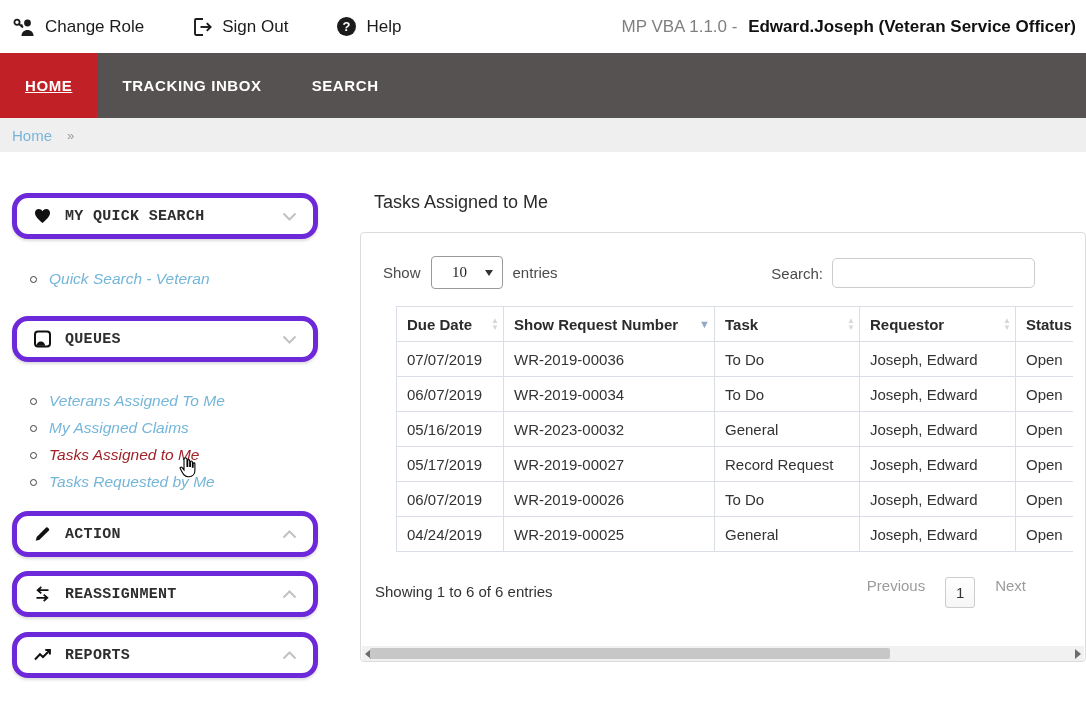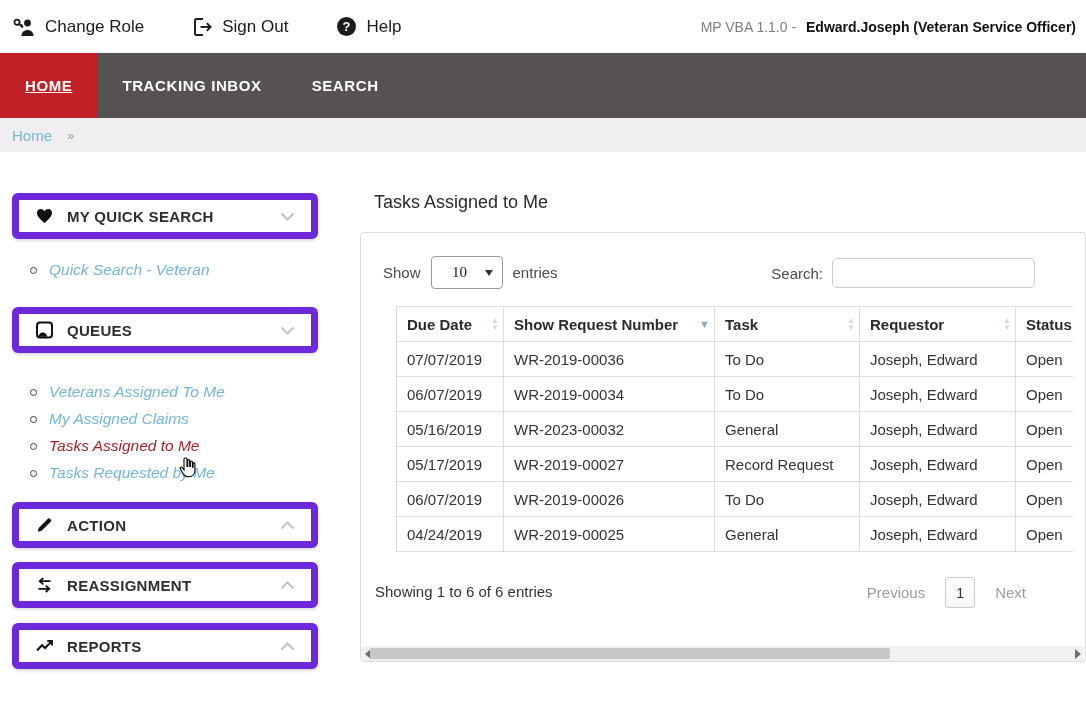--- a/index.html
+++ b/index.html
@@ -5,42 +5,42 @@
   * { margin:0; padding:0; box-sizing:border-box; }
   html,body { background:#fff; }
   body { font-family:"Liberation Sans", sans-serif; }
   .page { position:relative; width:1086px; height:702px; overflow:hidden; background:#fff; }
 
   
   .topbar { position:absolute; left:0; top:0; width:100%; height:53px; background:#fff; display:flex; align-items:center; padding:0 10px 0 12px; }
   .topbar-left { display:flex; align-items:center; gap:48px; }
   .topbar-item { display:flex; align-items:center; gap:9px; font-size:17px; color:#1b1b1b; cursor:pointer; }
   .topbar-item svg { display:block; }
-  .topbar-right { margin-left:auto; font-size:14px; white-space:nowrap; }
+  .topbar-right { margin-left:auto; font-size:17px; white-space:nowrap; }
   .app-version { color:#7f7f7f; }
   .user-display { color:#111; font-weight:bold; margin-left:6px; }
 
   
   .navbar { position:absolute; left:0; top:53px; width:100%; height:65px; background:#575252; display:flex; align-items:stretch; }
   .nav-tab { display:flex; align-items:center; padding:0 25px; color:#fff; font-weight:bold; font-size:15px; letter-spacing:.6px; cursor:pointer; }
   .nav-tab.active { background:#c12126; }
   .nav-tab.active span { text-decoration:underline; }
 
   
   .breadcrumb { position:absolute; left:0; top:118px; width:100%; height:34px; background:#f0eff0; display:flex; align-items:center; padding:0 12px; font-size:15px; }
   .crumb-home { color:#79b5d8; cursor:pointer; }
   .crumb-sep { color:#9a9a9a; margin-left:15px; font-size:13px; }
 
   
   .sidebar { position:absolute; left:12px; top:193px; width:306px; }
-  .side-panel { height:46px; background:#fff; border:7px solid #6d28d9; border-radius:6px; box-shadow:0 2px 3px rgba(0,0,0,.14); display:flex; align-items:center; padding:0 16px; cursor:pointer; }
+  .side-panel { height:46px; background:#fff; border:5px solid #6d28d9; border-radius:16px; box-shadow:0 2px 3px rgba(0,0,0,.14); display:flex; align-items:center; padding:0 16px; cursor:pointer;font-family:Liberation Mono, monospace; }
   .side-panel .panel-title { font-weight:bold; font-size:15px; color:#2e2e2e; letter-spacing:.3px; margin-left:13px; }
   .side-panel .chevron { margin-left:auto; }
   .side-links { list-style:none; margin:30px 0 0 0; }
-  .side-links.first { margin-top:22px; margin-bottom:28px; }
+  .side-links.first { margin-top:31px; margin-bottom:28px; }
   .side-links.second { margin-top:30px; margin-bottom:19px; }
   .side-link-item { display:flex; align-items:center; margin-bottom:9px; height:18px; }
   .bullet { width:7px; height:7px; border:1.5px solid #3d3d3d; border-radius:50%; margin:0 12px 0 18px; flex:none; }
   .side-link { font-style:italic; font-size:15.5px; color:#74b6d9; cursor:pointer; }
   .side-link.active { color:#9e2227; }
   .panel-gap-1 { margin-top:20px; }
   .panel-gap-2 { margin-top:14px; }
   .panel-gap-3 { margin-top:15px; }
 
   
@@ -58,21 +58,21 @@
   .table-wrap { position:absolute; left:22px; top:73px; width:690px; overflow:hidden;padding-left:13px; }
   table.data-table { border-collapse:collapse; table-layout:fixed; width:690px; font-size:15px; color:#333; }
   .data-table th, .data-table td { border:1px solid #d9dfe4; height:35px; padding:0 4px 0 10px; text-align:left; vertical-align:middle; white-space:nowrap; overflow:hidden; }
   .data-table th { font-weight:bold; color:#2b2b2b; position:relative; cursor:pointer; }
   .col-0{width:107px} .col-1{width:211px} .col-2{width:145px} .col-3{width:156px} .col-4{width:71px}
   .sort-icon { position:absolute; right:4px; top:50%; transform:translateY(-50%); }
   .sort-icon i { display:block; font-style:normal; font-size:8px; line-height:7px; color:#d4d8dc; }
   .sort-icon.sorted { color:#94aac4; font-size:11px; line-height:11px; }
 
   .table-info { position:absolute; left:14px; top:350px; font-size:15px; color:#333; }
-  .pagination { position:absolute; right:59px; top:344px; display:flex; align-items:center; gap:20px; font-size:15px; }
+  .pagination { position:absolute; right:59px; top:344px; display:flex; gap:20px; font-size:15px; }
   .page-btn { color:#9b9b9b; cursor:default; }
   .page-number { width:30px; height:31px; border:1px solid #ccc; border-radius:3px; background:linear-gradient(#fff,#f6f6f6); color:#333; text-align:center; line-height:29px; cursor:pointer; }
 
   .hscrollbar { position:absolute; left:1px; right:1px; top:413px; height:15px; background:#f1f1f1; }
   .scroll-thumb { position:absolute; left:8px; top:2px; width:520px; height:11px; background:#c7c7c7; border-radius:2px; cursor:pointer; }
   .scroll-arrow { position:absolute; top:50%; transform:translateY(-50%); width:0; height:0; cursor:pointer; }
   .scroll-arrow.left { left:3px; border-top:5px solid transparent; border-bottom:5px solid transparent; border-right:6px solid #6d6d6d; }
   .scroll-arrow.right { right:3px; border-top:5px solid transparent; border-bottom:5px solid transparent; border-left:6px solid #6d6d6d; }
 
   .cursor-overlay { position:absolute; left:176px; top:455px; pointer-events:none; z-index:50; }

